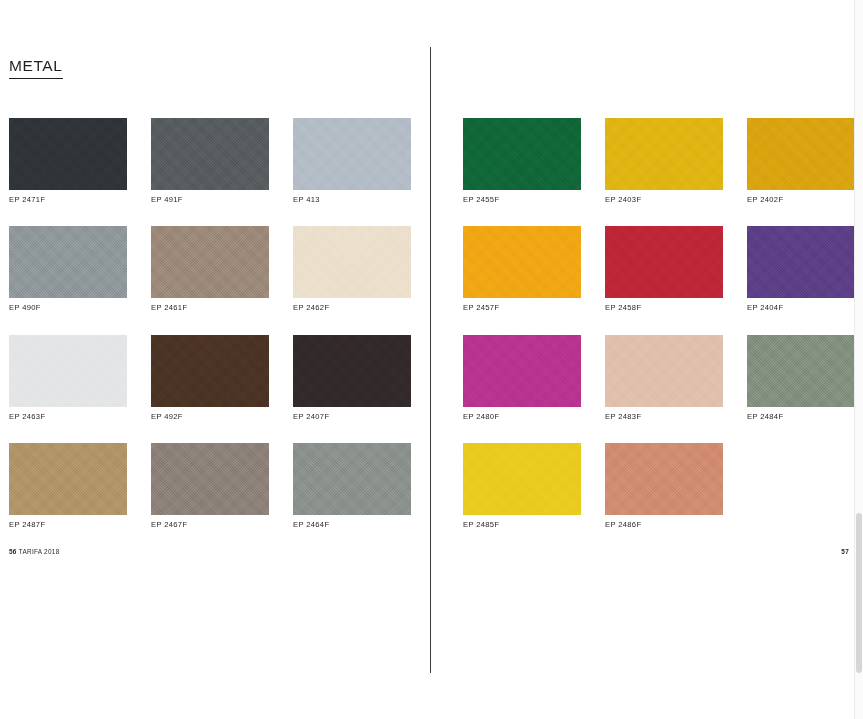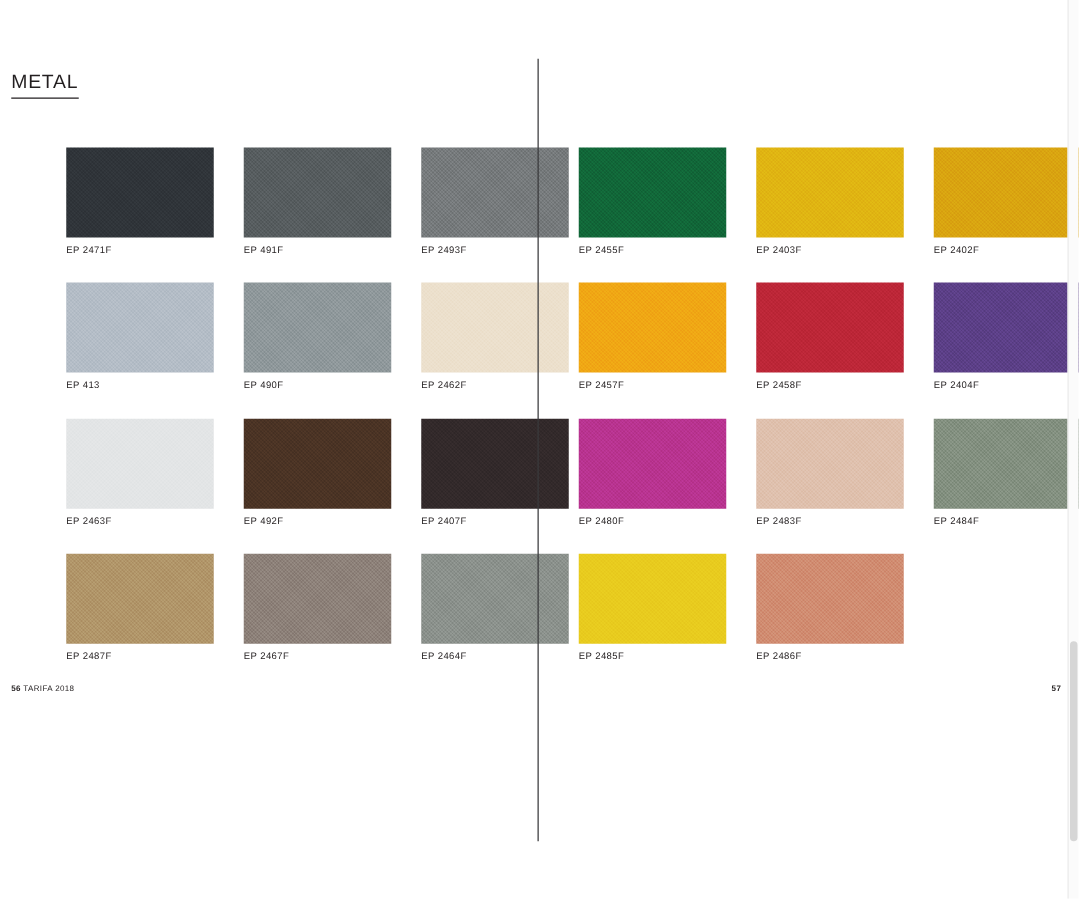--- a/index.html
+++ b/index.html
@@ -57,21 +57,21 @@
 
   
   .swatch-grid {
     position: absolute;
     top: 118px;
     display: grid;
     grid-template-columns: repeat(3, 118px);
     column-gap: 24px;
     row-gap: 22px;
   }
-  #grid-left  { left: 9px; margin-left: 44px; }
+  #grid-left  { left: 9px; }
   #grid-right { left: 31px; }
 
   .swatch-cell {
     width: 118px;
   }
 
   .swatch-chip {
     width: 118px;
     height: 72px;
     position: relative;
@@ -150,30 +150,30 @@
     <div class="swatch-grid" id="grid-left">
         <div class="swatch-cell">
           <div class="swatch-chip" style="background-color: rgb(47, 52, 57);"></div>
           <div class="swatch-label">EP 2471F</div>
         </div>
         <div class="swatch-cell">
           <div class="swatch-chip" style="background-color: rgb(86, 92, 94);"></div>
           <div class="swatch-label">EP 491F</div>
         </div>
         <div class="swatch-cell">
-          <div class="swatch-chip" style="background-color: rgb(117, 121, 123);"></div>
-          <div class="swatch-label">EP 2493F</div>
-        </div>
-        <div class="swatch-cell">
           <div class="swatch-chip" style="background-color: rgb(179, 188, 198);"></div>
           <div class="swatch-label">EP 413</div>
         </div>
         <div class="swatch-cell">
           <div class="swatch-chip" style="background-color: rgb(142, 151, 154);"></div>
           <div class="swatch-label">EP 490F</div>
+        </div>
+        <div class="swatch-cell">
+          <div class="swatch-chip" style="background-color: rgb(155, 136, 120);"></div>
+          <div class="swatch-label">EP 2461F</div>
         </div>
         <div class="swatch-cell">
           <div class="swatch-chip" style="background-color: rgb(236, 224, 204);"></div>
           <div class="swatch-label">EP 2462F</div>
         </div>
         <div class="swatch-cell">
           <div class="swatch-chip" style="background-color: rgb(227, 229, 230);"></div>
           <div class="swatch-label">EP 2463F</div>
         </div>
         <div class="swatch-cell">

